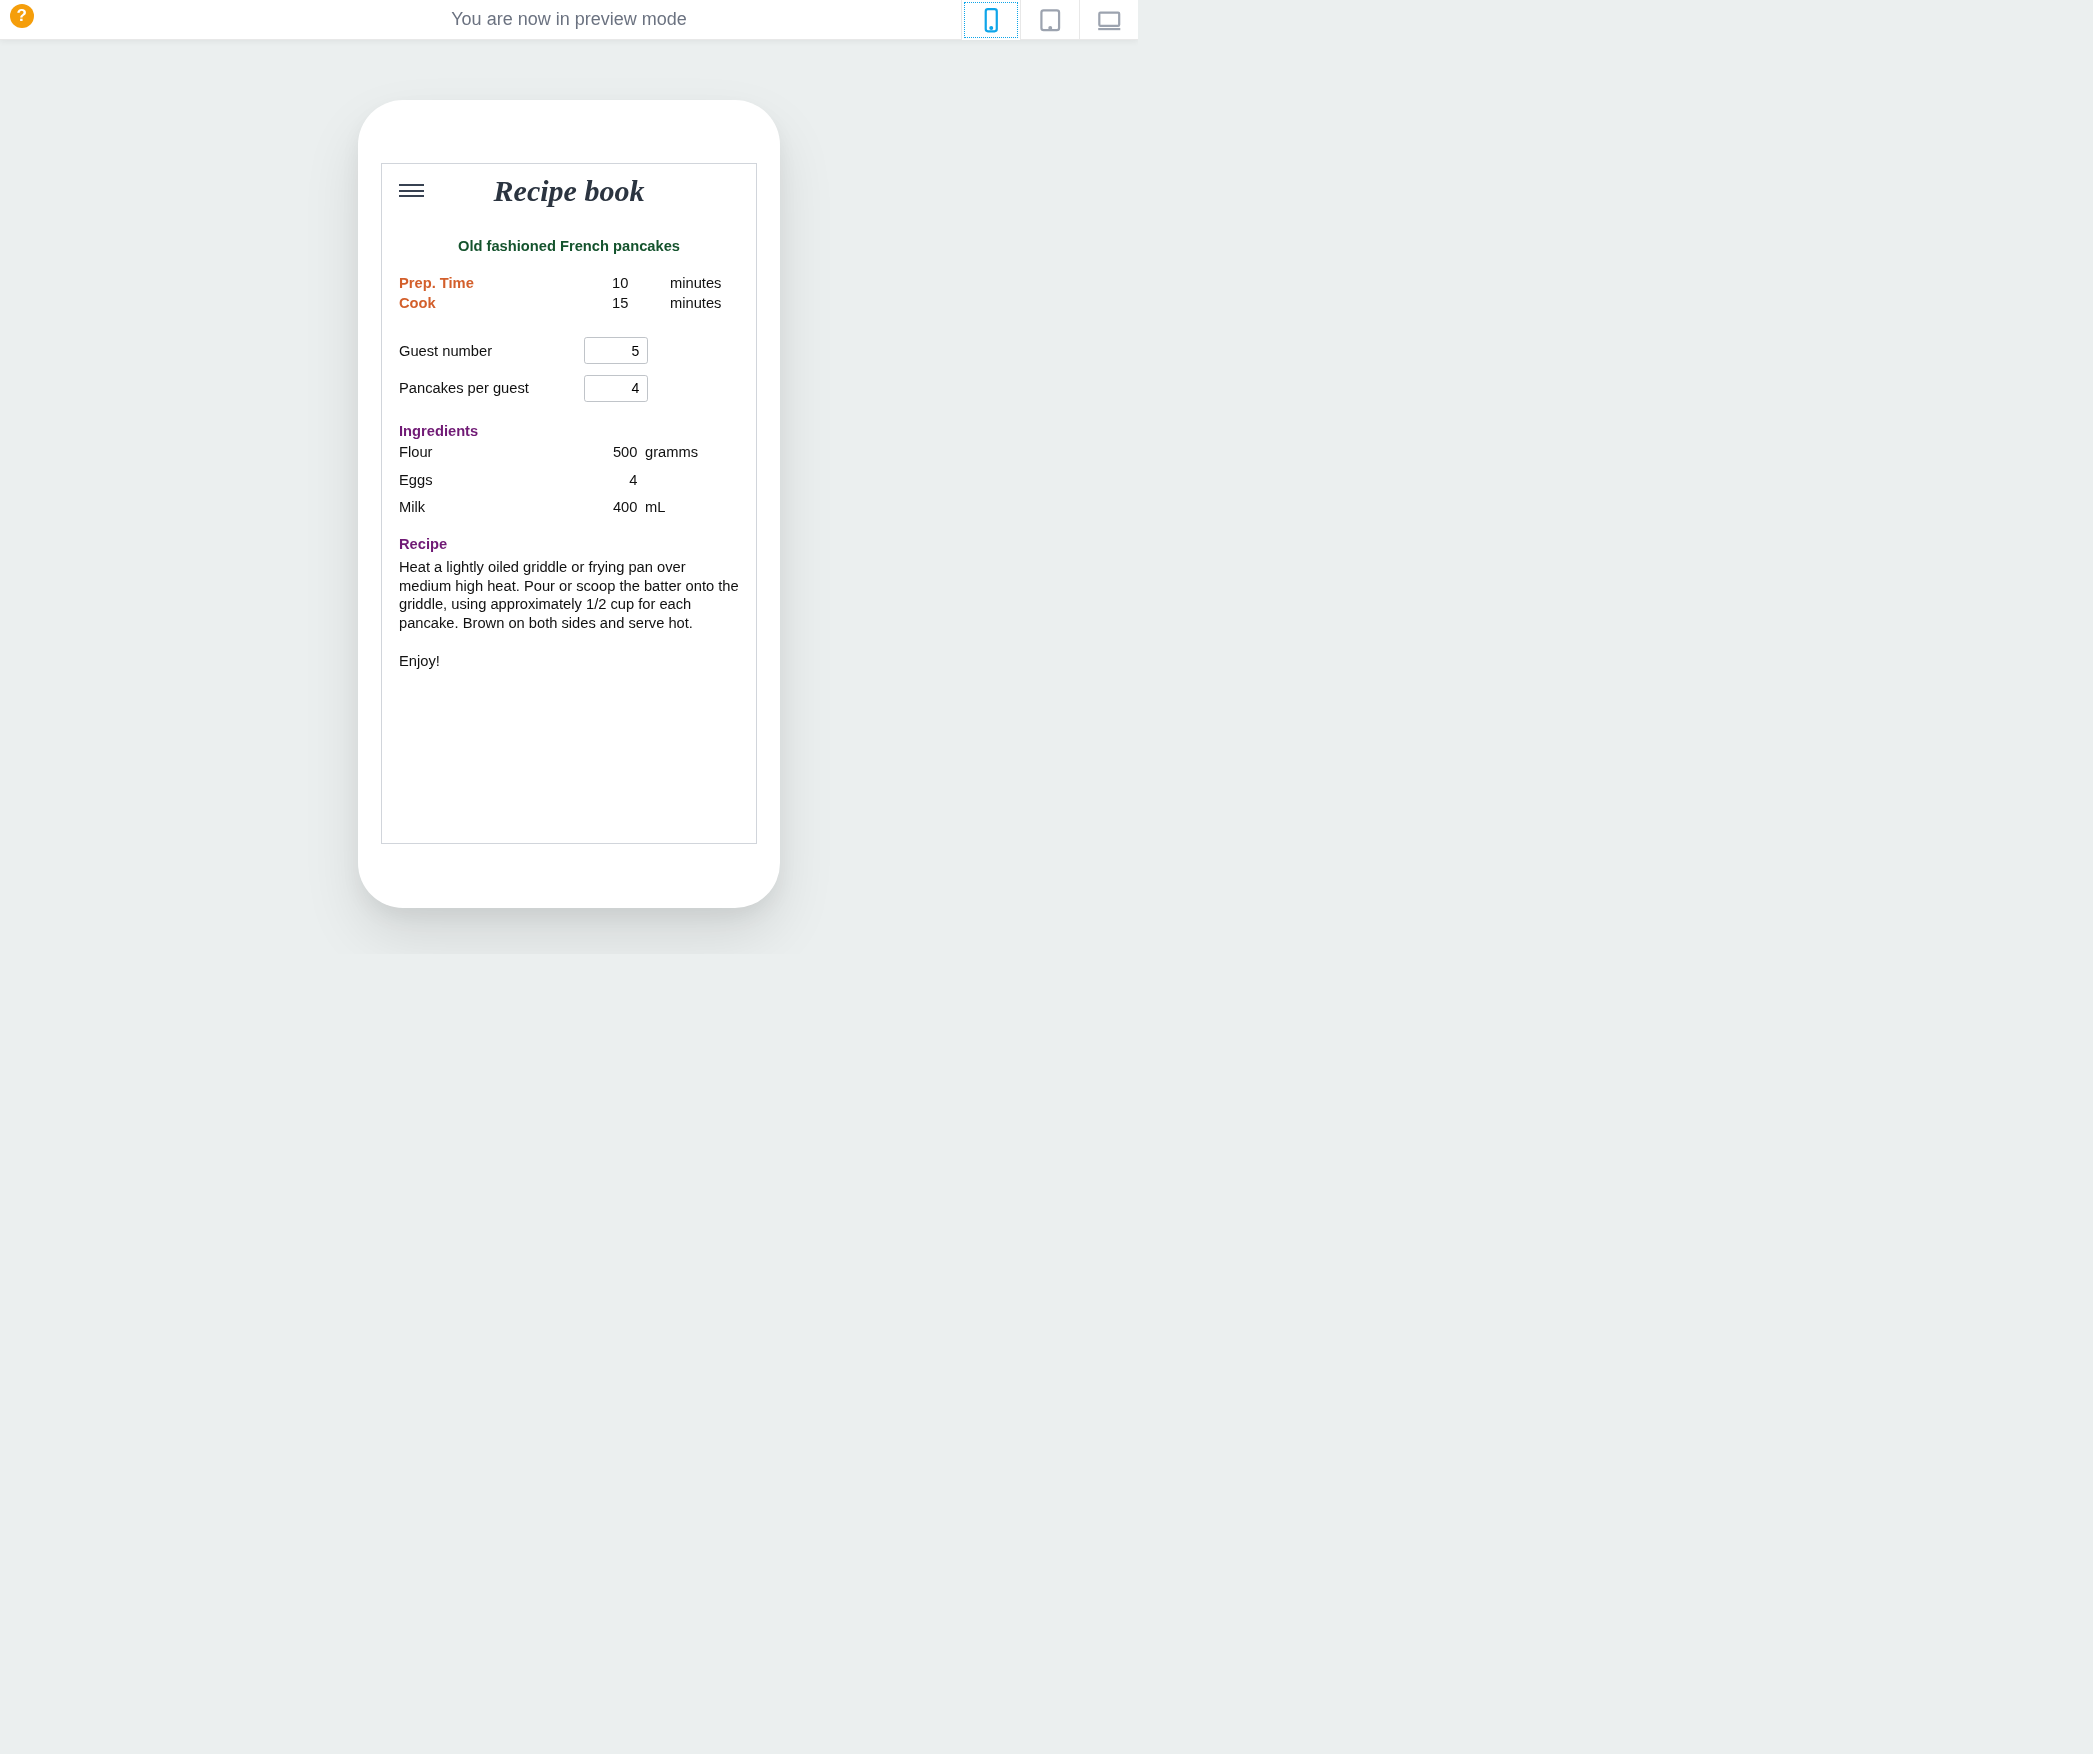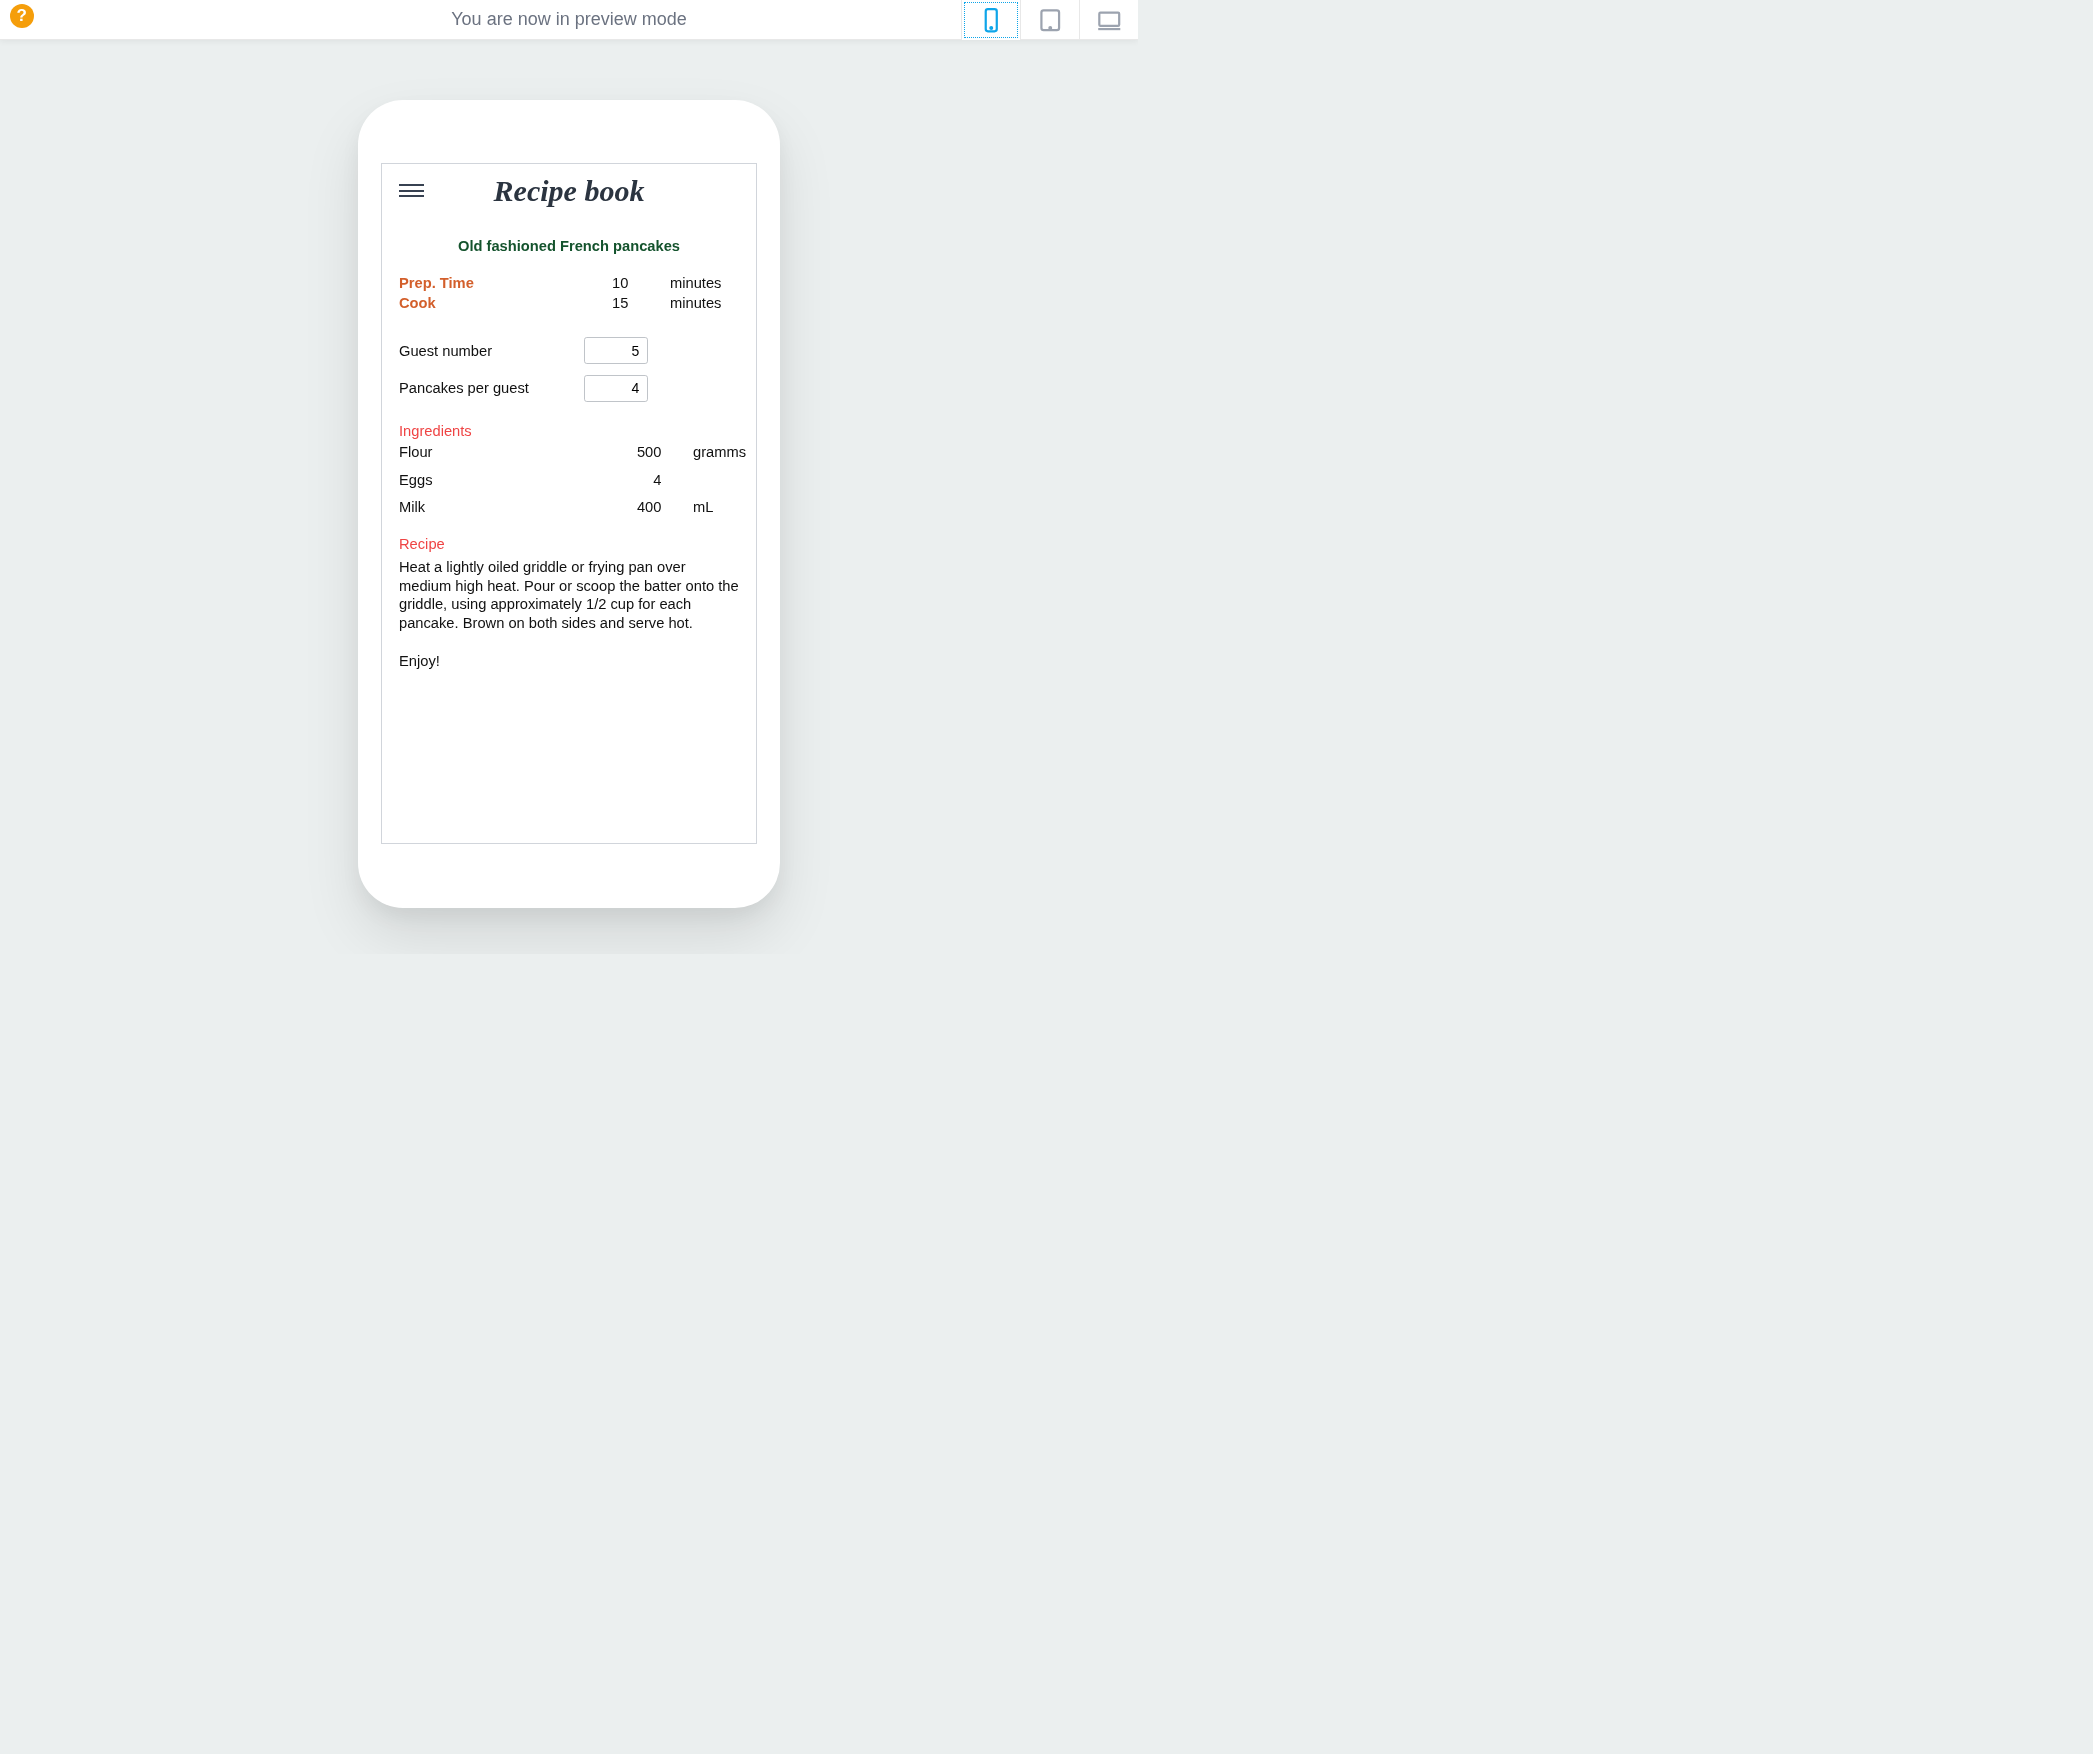--- a/index.html
+++ b/index.html
@@ -167,31 +167,30 @@
       width: 64px;
       height: 26.5px;
       border: 0.9px solid #c0c4c9;
       border-radius: 2.8px;
       text-align: right;
       padding-right: 7.6px;
       font-size: 14px;
       font-family: inherit;
     }
     .section-heading {
-      color: #ef4444;
-      font-weight: 400;
+      color: #701a75;
+      font-weight: 700;
       font-size: 14.7px;
       margin-top: 21px;
       margin-bottom: 5.7px;
     }
     .ingredient-row {
       display: grid;
       grid-template-columns: 189px 57px 1fr;
       margin-bottom: 11.4px;
-      gap: 24px;
     }
     .ingredient-row .qty {
       text-align: right;
       padding-right: 7.6px;
     }
     .recipe-text p {
       margin-bottom: 5.7px;
       line-height: 1.28;
     }
     .enjoy {

